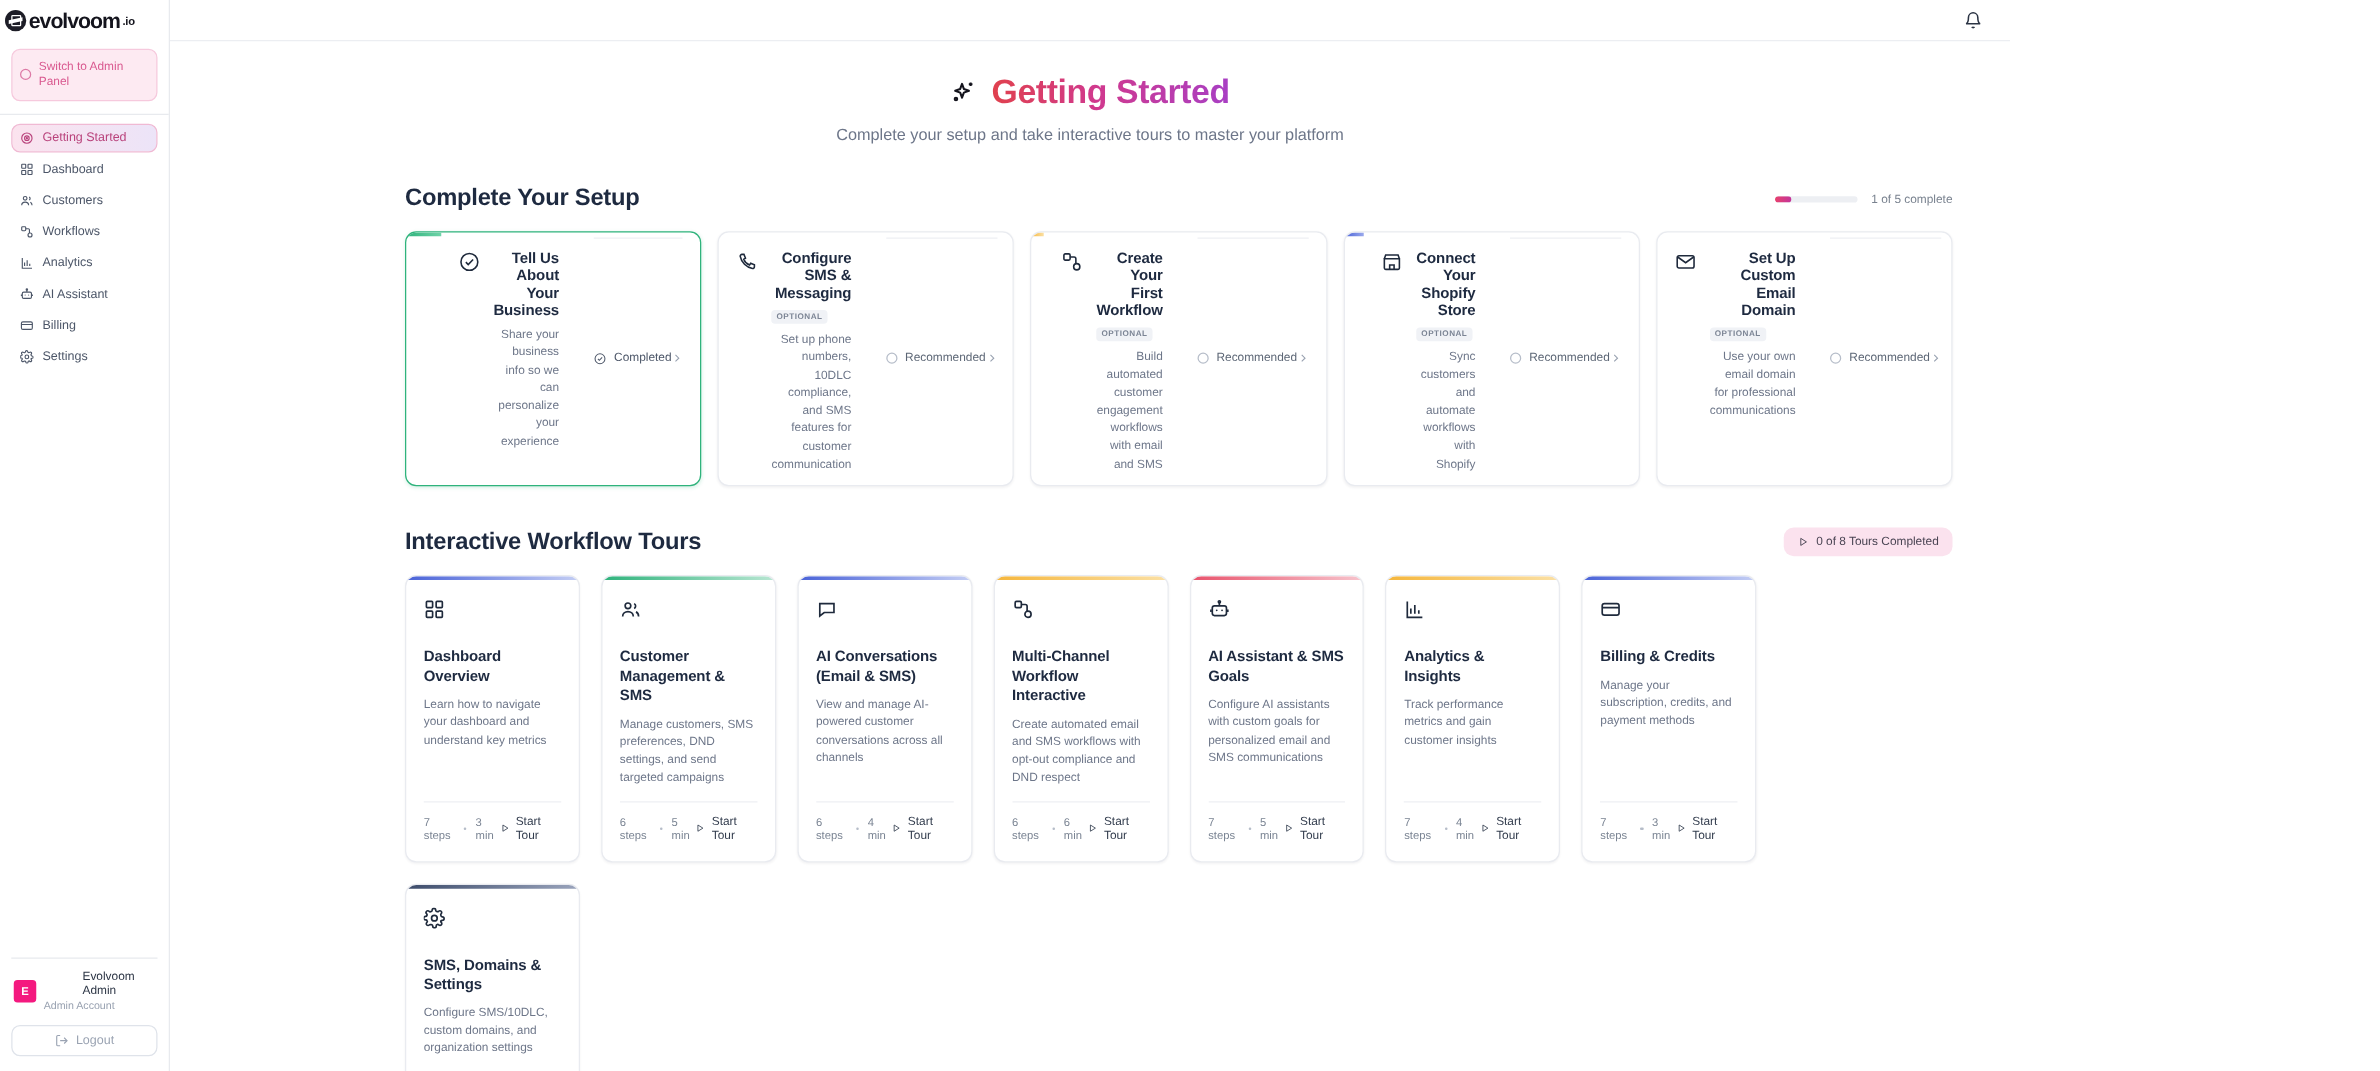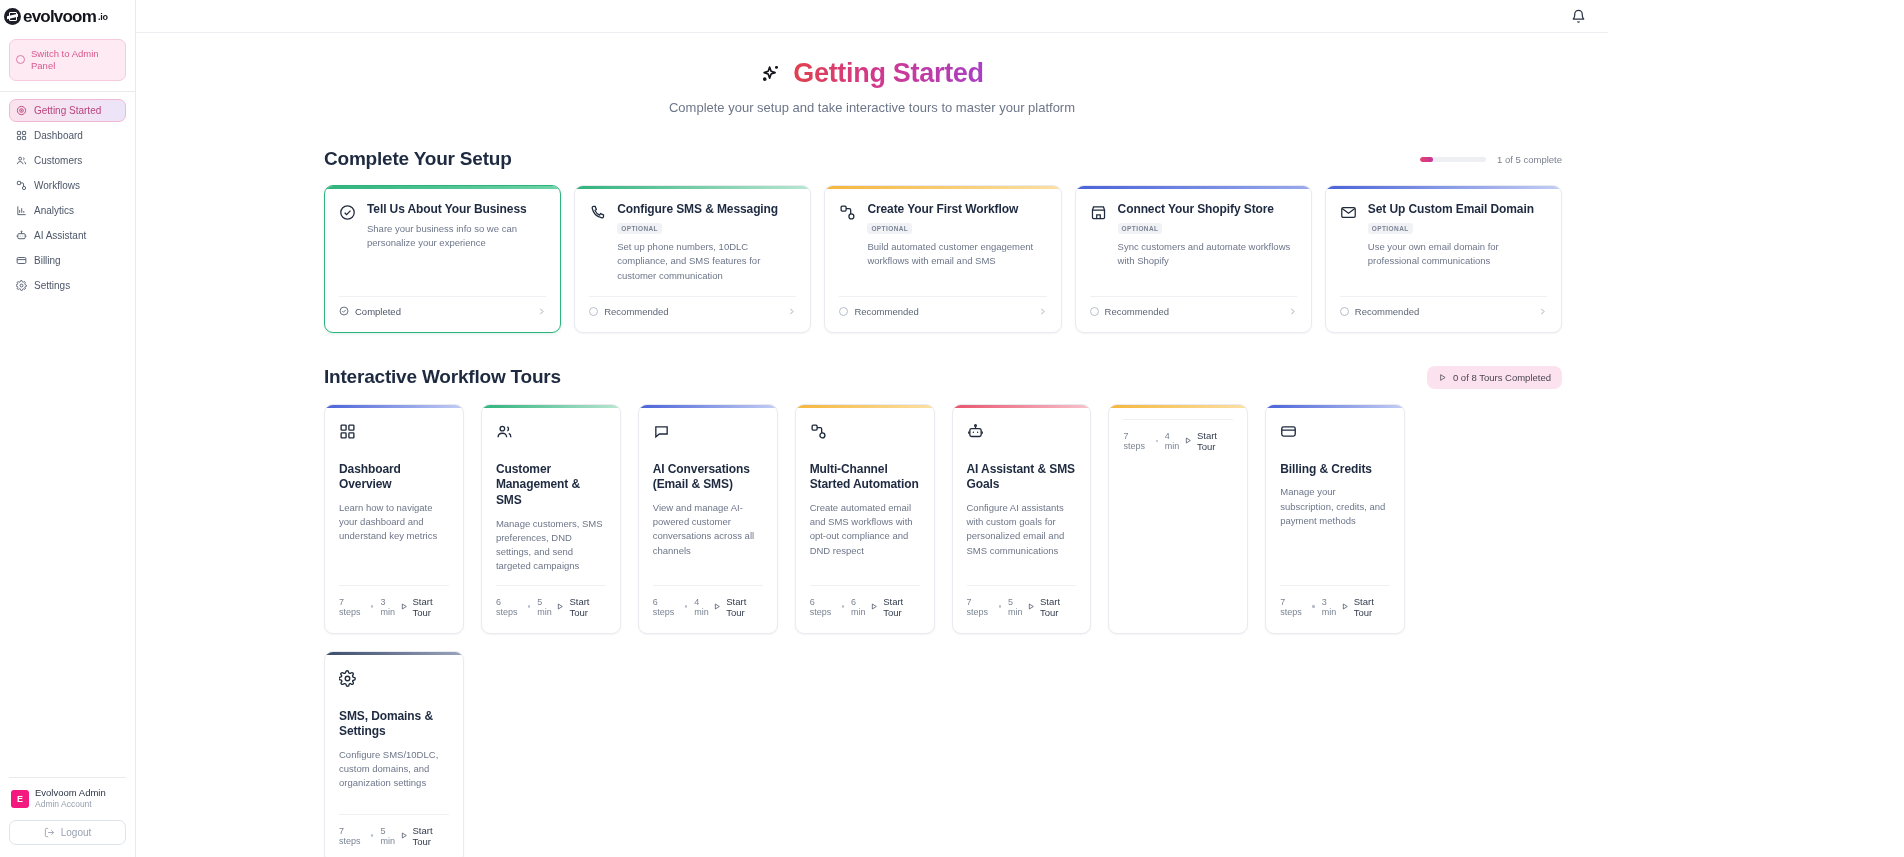--- a/index.html
+++ b/index.html
@@ -78,21 +78,21 @@
 
   .user-sec { margin-top: auto; padding: 0 9px; }
   .user-divider { height: 1px; background: #e8eaee; margin-bottom: 9px; }
   .user-row { display: flex; align-items: center; gap: 6px; padding: 0 2px 10px 2px; }
   .avatar {
     width: 18px; height: 18px; flex: 0 0 18px;
     background: #f4197f; border-radius: 3px;
     color: #fff; font-size: 9px; font-weight: 600;
     display: flex; align-items: center; justify-content: center;
   }
-  .user-name { font-size: 9.5px; color: #2b3444; font-weight: 500; line-height: 1.2; }
+  .user-name { font-size: 9.5px; color: #2b3444; font-weight: 500; line-height: 1.2; margin-left: 31px; }
   .user-role { font-size: 8.5px; color: #98a1b0; line-height: 1.35; }
   .logout-btn {
     border: 1px solid #dfe3ea; border-radius: 7px;
     height: 25px; display: flex; align-items: center; justify-content: center;
     gap: 6px; color: #9aa3b2; font-size: 10px; cursor: pointer;
     background: #fff; margin-bottom: 12px;
   }
 
   
   .main { flex: 1; height: 857px; position: relative; overflow: hidden; background: #fff; }
@@ -142,22 +142,22 @@
     font-size: 9.5px; color: #4a4453;
   }
 
   
   .setup-grid { display: flex; gap: 13px; }
   .setup-card {
     flex: 1 1 0; min-width: 0;
     background: #fff; border: 1px solid #e9ebf0;
     border-radius: 9px; overflow: hidden;
     box-shadow: 0 1px 2px rgba(16,24,40,.05);
-    display: flex; flex-direction: column;
-    cursor: pointer; position: relative;
+    display: flex; flex-direction: row;
+    cursor: pointer; position: relative; text-align: right;
   }
   .setup-card.done { border-color: #2fb37c; box-shadow: 0 1px 3px rgba(47,179,124,.18); }
   .card-strip { height: 3px; width: 100%; }
   .setup-body { padding: 13px 14px 9px 14px; display: flex; gap: 11px; flex: 1; }
   .setup-icon { width: 17px; height: 17px; flex: 0 0 17px; margin-top: 2px; color: #1f2a3c; }
   .setup-texts { min-width: 0; }
   .setup-title-row { display: flex; align-items: center; gap: 7px; flex-wrap: wrap; }
   .setup-title { font-size: 12px; font-weight: 700; color: #1e2a40; letter-spacing: -0.1px; }
   .opt-badge {
     font-size: 6.5px; letter-spacing: .4px; font-weight: 600;
@@ -588,21 +588,21 @@
           </div>
 
           <div class="tour-card">
             <div class="card-strip" style="background:linear-gradient(90deg,#f5b63c,#fbe0a4)"></div>
             <div class="tour-body">
               <svg class="tour-icon" viewBox="0 0 24 24" fill="none" stroke="currentColor" stroke-width="1.9">
                 <rect x="3" y="3" width="7" height="7" rx="1.5"></rect>
                   <rect x="14" y="14" width="7" height="7" rx="3.5"></rect>
                 <path d="M10 6.5h4.5a2 2 0 012 2V14"></path>
               </svg>
-              <div class="tour-title">Multi-Channel Started Automation</div>
+              <div class="tour-title">Multi-Channel Workflow Interactive</div>
               <div class="tour-desc">Create automated email and SMS workflows with opt-out compliance and DND respect</div>
             </div>
             <div class="tour-foot">
               <span class="tour-meta">
                 <span>6 steps</span>
                 <span class="dot"></span>
                 <span>6 min</span>
               </span>
               <span class="start-tour">
                 <svg class="play" viewBox="0 0 24 24" fill="none" stroke="currentColor" stroke-width="2" stroke-linejoin="round">
@@ -637,20 +637,30 @@
                 <svg class="play" viewBox="0 0 24 24" fill="none" stroke="currentColor" stroke-width="2" stroke-linejoin="round">
                     <path d="M7 4.5l12 7.5-12 7.5z"></path>
                   </svg>
                 <span>Start Tour</span>
               </span>
             </div>
           </div>
 
           <div class="tour-card">
             <div class="card-strip" style="background:linear-gradient(90deg,#f5b63c,#fbe0a4)"></div>
+            <div class="tour-body">
+              <svg class="tour-icon" viewBox="0 0 24 24" fill="none" stroke="currentColor" stroke-width="1.9">
+                <path d="M4 3v18h17"></path>
+                  <path d="M8 17V11"></path>
+                  <path d="M12.5 17V7"></path>
+                  <path d="M17 17v-4"></path>
+              </svg>
+              <div class="tour-title">Analytics &amp; Insights</div>
+              <div class="tour-desc">Track performance metrics and gain customer insights</div>
+            </div>
             <div class="tour-foot">
               <span class="tour-meta">
                 <span>7 steps</span>
                 <span class="dot"></span>
                 <span>4 min</span>
               </span>
               <span class="start-tour">
                 <svg class="play" viewBox="0 0 24 24" fill="none" stroke="currentColor" stroke-width="2" stroke-linejoin="round">
                     <path d="M7 4.5l12 7.5-12 7.5z"></path>
                   </svg>

